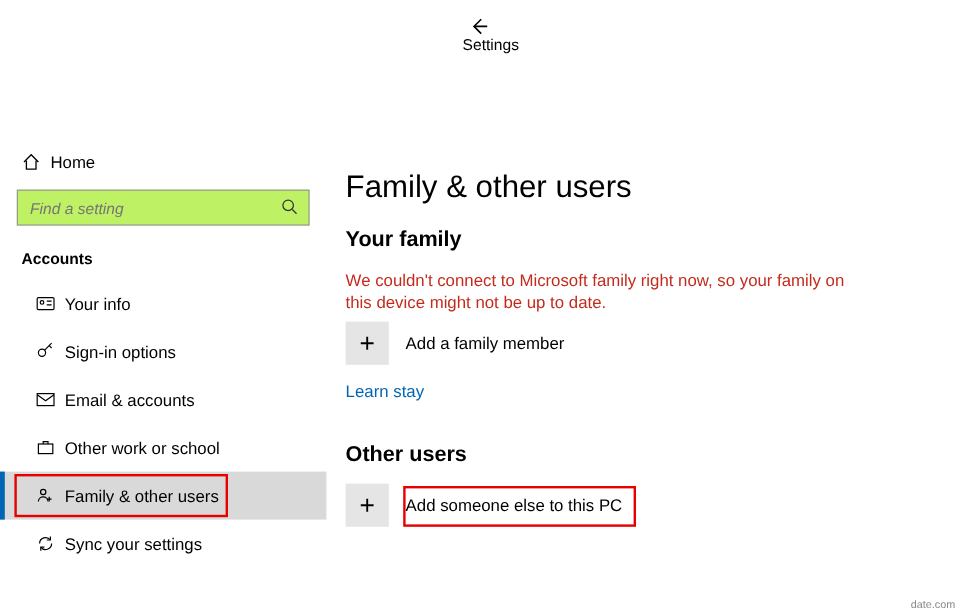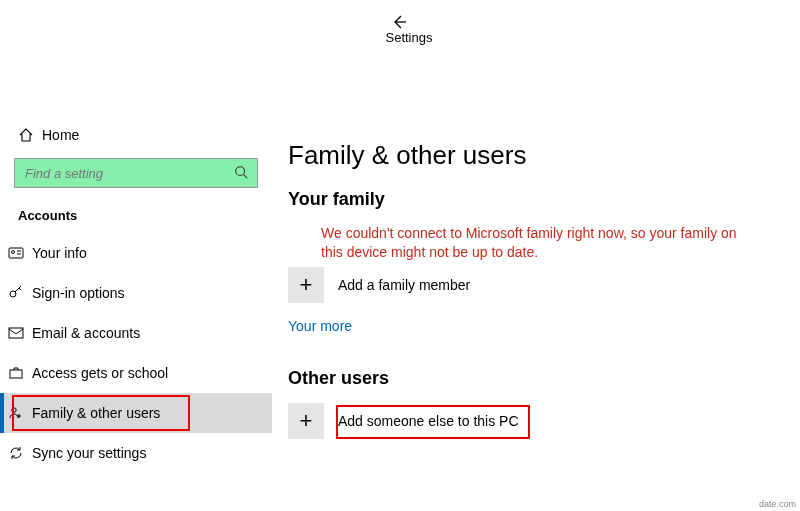--- a/index.html
+++ b/index.html
@@ -6,33 +6,33 @@
 body { width: 800px; height: 511px; background: #fff; overflow: hidden; position: relative; color: #000; }
 .header { display: flex; align-items: center; padding: 14px 0 14px 18px; flex-direction: column; }
 .back-btn { font-size: 18px; margin-right: 20px; cursor: pointer; }
 .win-title { font-size: 13px; font-weight: 400; }
 .layout { display: flex; height: calc(100% - 44px); align-items: center; }
 .sidebar { width: 272px; flex-shrink: 0; padding-top: 6px; }
 .home-row { display: flex; align-items: center; padding: 6px 0 6px 18px; height: 34px; }
 .home-row .icon { width: 24px; font-size: 15px; }
 .home-row .label { font-size: 14px; }
 .search-wrap { margin: 6px 14px 0 14px; position: relative; }
-.search-input { width: 100%; height: 30px; border: 1px solid #999; padding: 0 34px 0 10px; font-size: 13px; font-style: italic; color: #666; background: #86efac; }
+.search-input { width: 100%; height: 30px; border: 1px solid #999; padding: 0 34px 0 10px; font-size: 13px; font-style: italic; color: #666; background: #bef264; }
 .search-icon { position: absolute; right: 10px; top: 7px; font-size: 14px; color: #333; }
 .section-hdr { font-size: 13px; font-weight: 600; padding: 20px 0 10px 18px; }
-.nav-item { display: flex; align-items: center; height: 40px; padding-left: 8px; cursor: pointer; position: relative; }
+.nav-item { display: flex; align-items: center; height: 40px; padding-left: 30px; cursor: pointer; position: relative; }
 .nav-item .icon { width: 24px; font-size: 15px; }
 .nav-item .label { font-size: 14px; }
 .nav-item.selected { background: #d9d9d9; }
 .nav-item.selected::before { content: ""; position: absolute; left: 0; top: 0; bottom: 0; width: 4px; background: #0066b4; }
 .red-box-nav { position: absolute; left: 12px; top: 2px; right: 82px; bottom: 2px; border: 2px solid #e60000; pointer-events: none; }
 .content { flex: 1; padding: 8px 30px 0 16px; overflow: hidden; }
 h1 { font-size: 26px; font-weight: 400; margin-bottom: 18px; }
 h2 { font-size: 18px; font-weight: 600; margin-bottom: 14px; }
-.error-text { color: #c42b1c; font-size: 14px; line-height: 1.35; margin-bottom: 6px; max-width: 430px; margin-left: 33px; }
+.error-text { color: #c42b1c; font-size: 14px; line-height: 1.35; margin-bottom: 6px; max-width: 430px; }
 .body-text { font-size: 14px; line-height: 1.35; margin-bottom: 16px; max-width: 430px; }
 .add-row { display: flex; align-items: center; margin-bottom: 14px; }
 .plus-btn { width: 36px; height: 36px; background: #e5e5e5; display: flex; align-items: center; justify-content: center; font-size: 22px; font-weight: 300; cursor: pointer; margin-right: 14px; }
 .add-label { font-size: 14px; }
 .link { color: #0066b4; font-size: 14px; cursor: pointer; display: inline-block; margin-bottom: 34px; }
 .red-box-add { position: relative; }
 .red-box-add .outline { position: absolute; left: -2px; top: -8px; width: 194px; height: 34px; border: 2px solid #e60000; pointer-events: none; }
 .watermark { position: absolute; right: 4px; bottom: 2px; font-size: 9px; color: #888; }
 svg { display: block; }
 </style>
@@ -98,21 +98,21 @@
       </span>
       <span class="label">Email &amp; accounts</span>
     </div>
     <div class="nav-item">
       <span class="icon">
         <svg width="16" height="16" viewBox="0 0 16 16">
             <rect x="2" y="5" width="12" height="8" stroke="#000" stroke-width="1" fill="none"></rect>
             <path d="M6 5 V3 H10 V5" stroke="#000" stroke-width="1" fill="none"></path>
           </svg>
       </span>
-      <span class="label">Access gets or school</span>
+      <span class="label">Other work or school</span>
     </div>
     <div class="nav-item selected">
       <span class="icon">
         <svg width="16" height="16" viewBox="0 0 16 16">
             <circle cx="6" cy="5" r="2.2" stroke="#000" stroke-width="1" fill="none"></circle>
             <path d="M2 13c0-2.5 2-4 4-4s4 1.5 4 4" stroke="#000" stroke-width="1" fill="none"></path>
             <path d="M11 9v4M9 11h4" stroke="#000" stroke-width="1"></path>
           </svg>
       </span>
       <span class="label">Family &amp; other users</span>
@@ -131,21 +131,21 @@
 
   <div class="content">
     <h1>Family &amp; other users</h1>
 
     <h2>Your family</h2>
     <p class="error-text">We couldn't connect to Microsoft family right now, so your family on this device might not be up to date.</p>
     <div class="add-row">
       <div class="plus-btn">+</div>
       <span class="add-label">Add a family member</span>
     </div>
-    <span class="link">Your more</span>
+    <span class="link">Learn stay</span>
 
     <h2>Other users</h2>
     <div class="add-row">
       <div class="plus-btn">+</div>
       <span class="add-label red-box-add">
         <span>Add someone else to this PC</span>
         <span class="outline"></span>
       </span>
     </div>
   </div>

